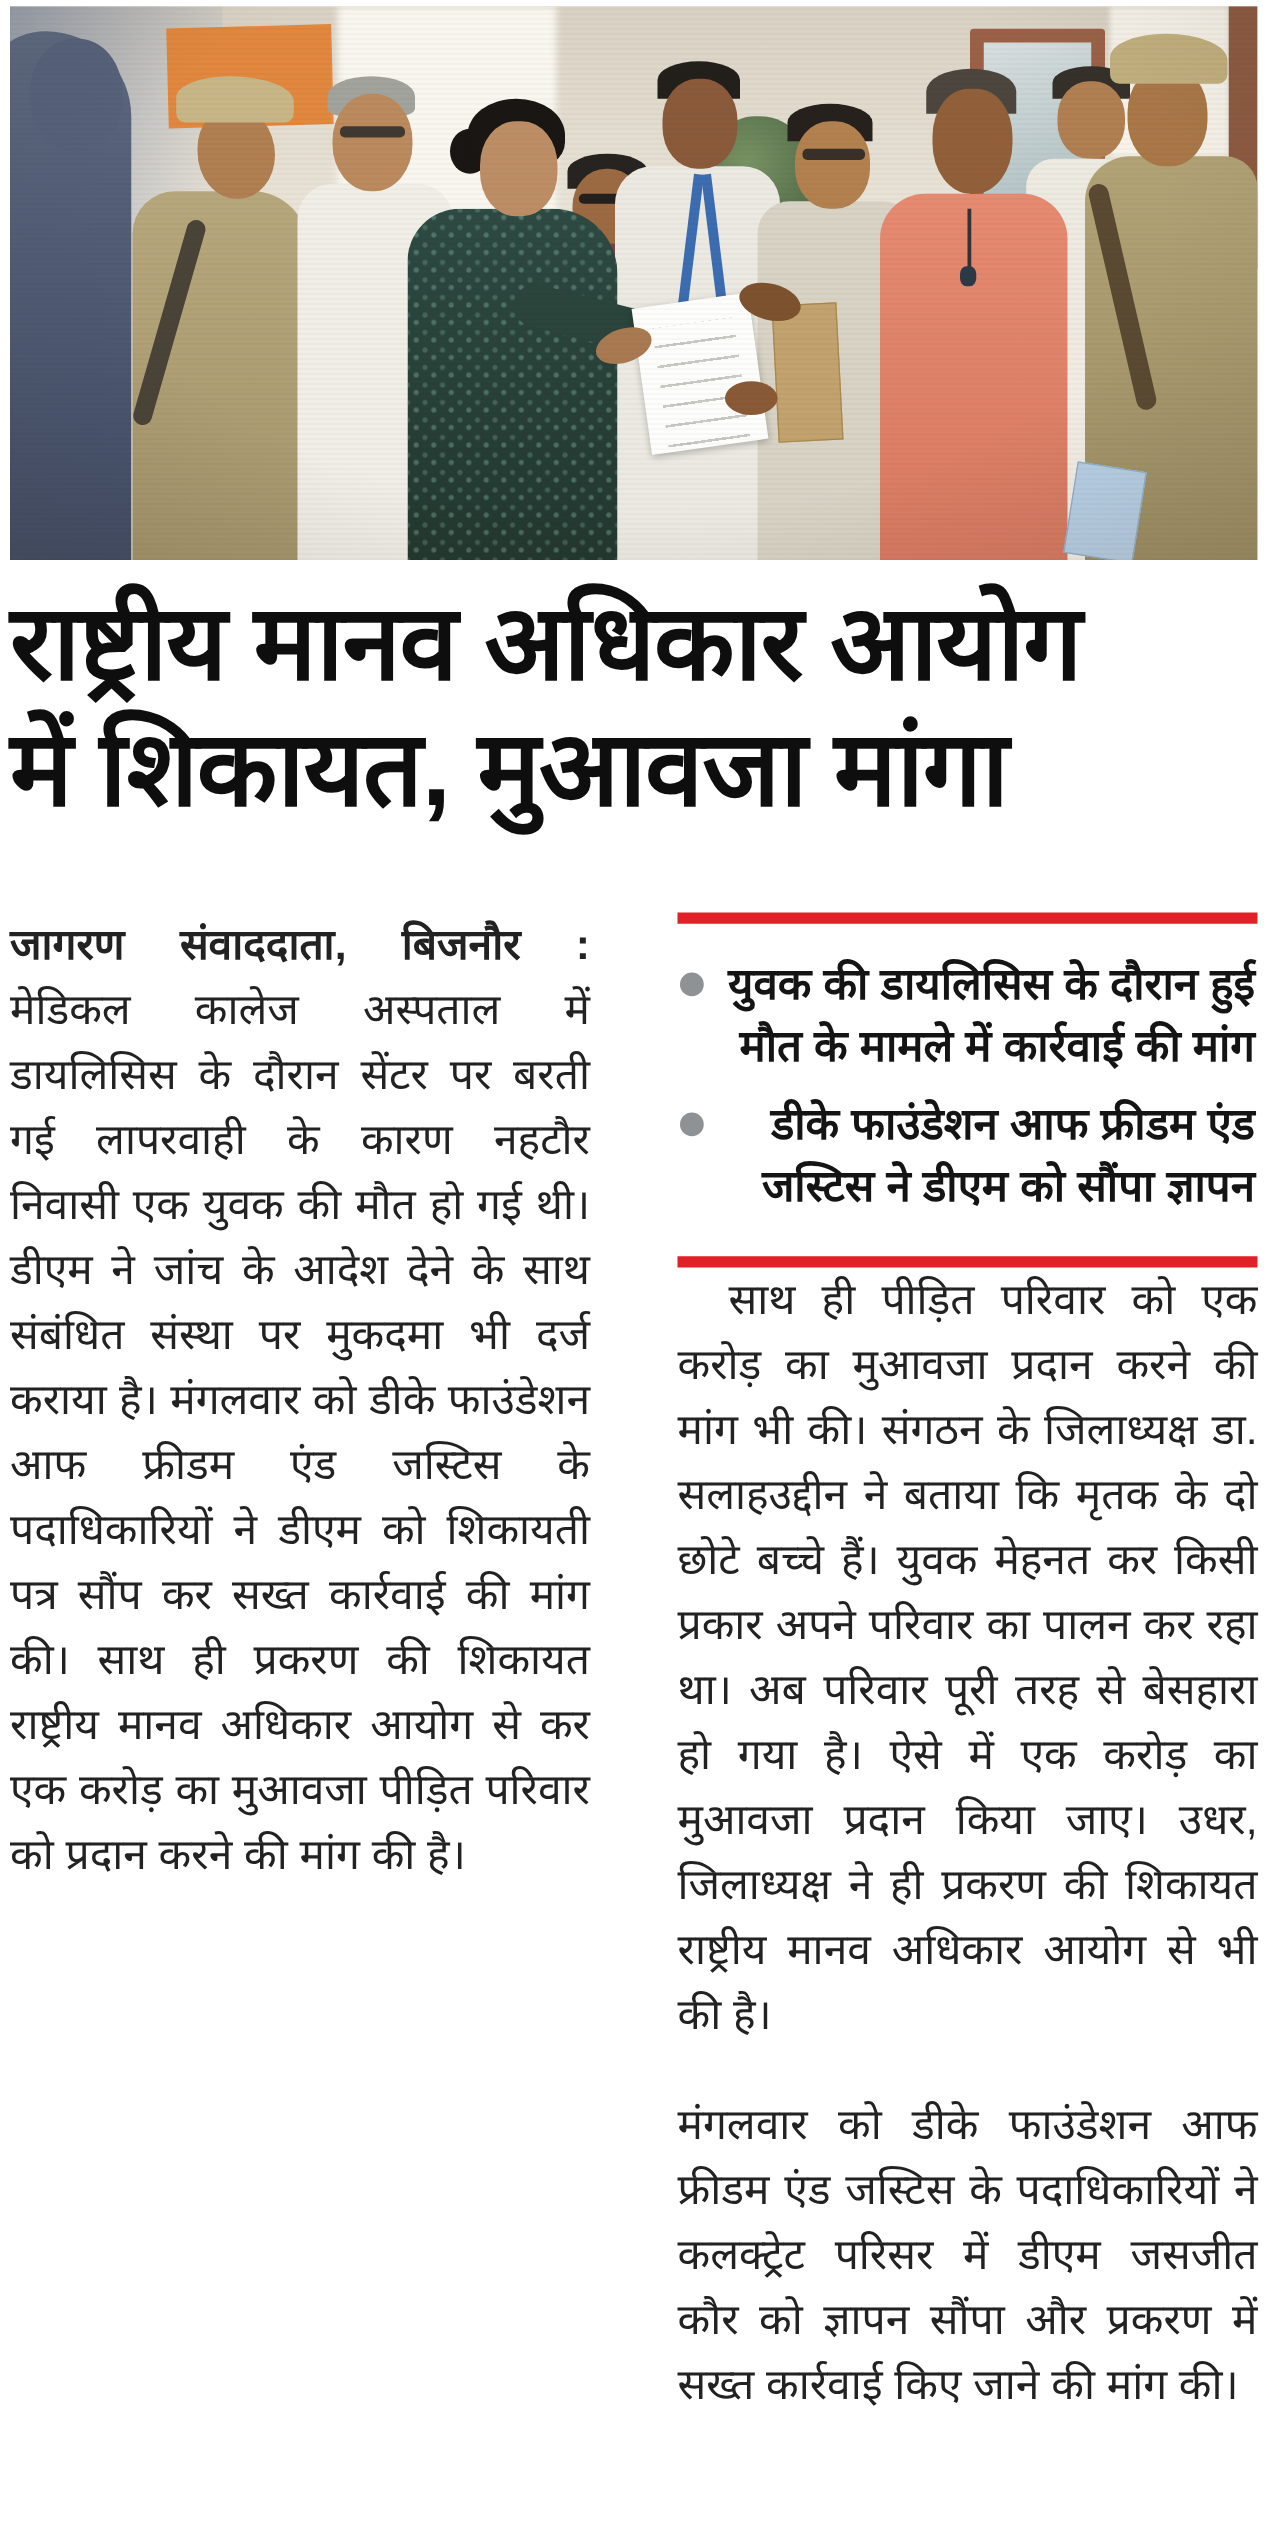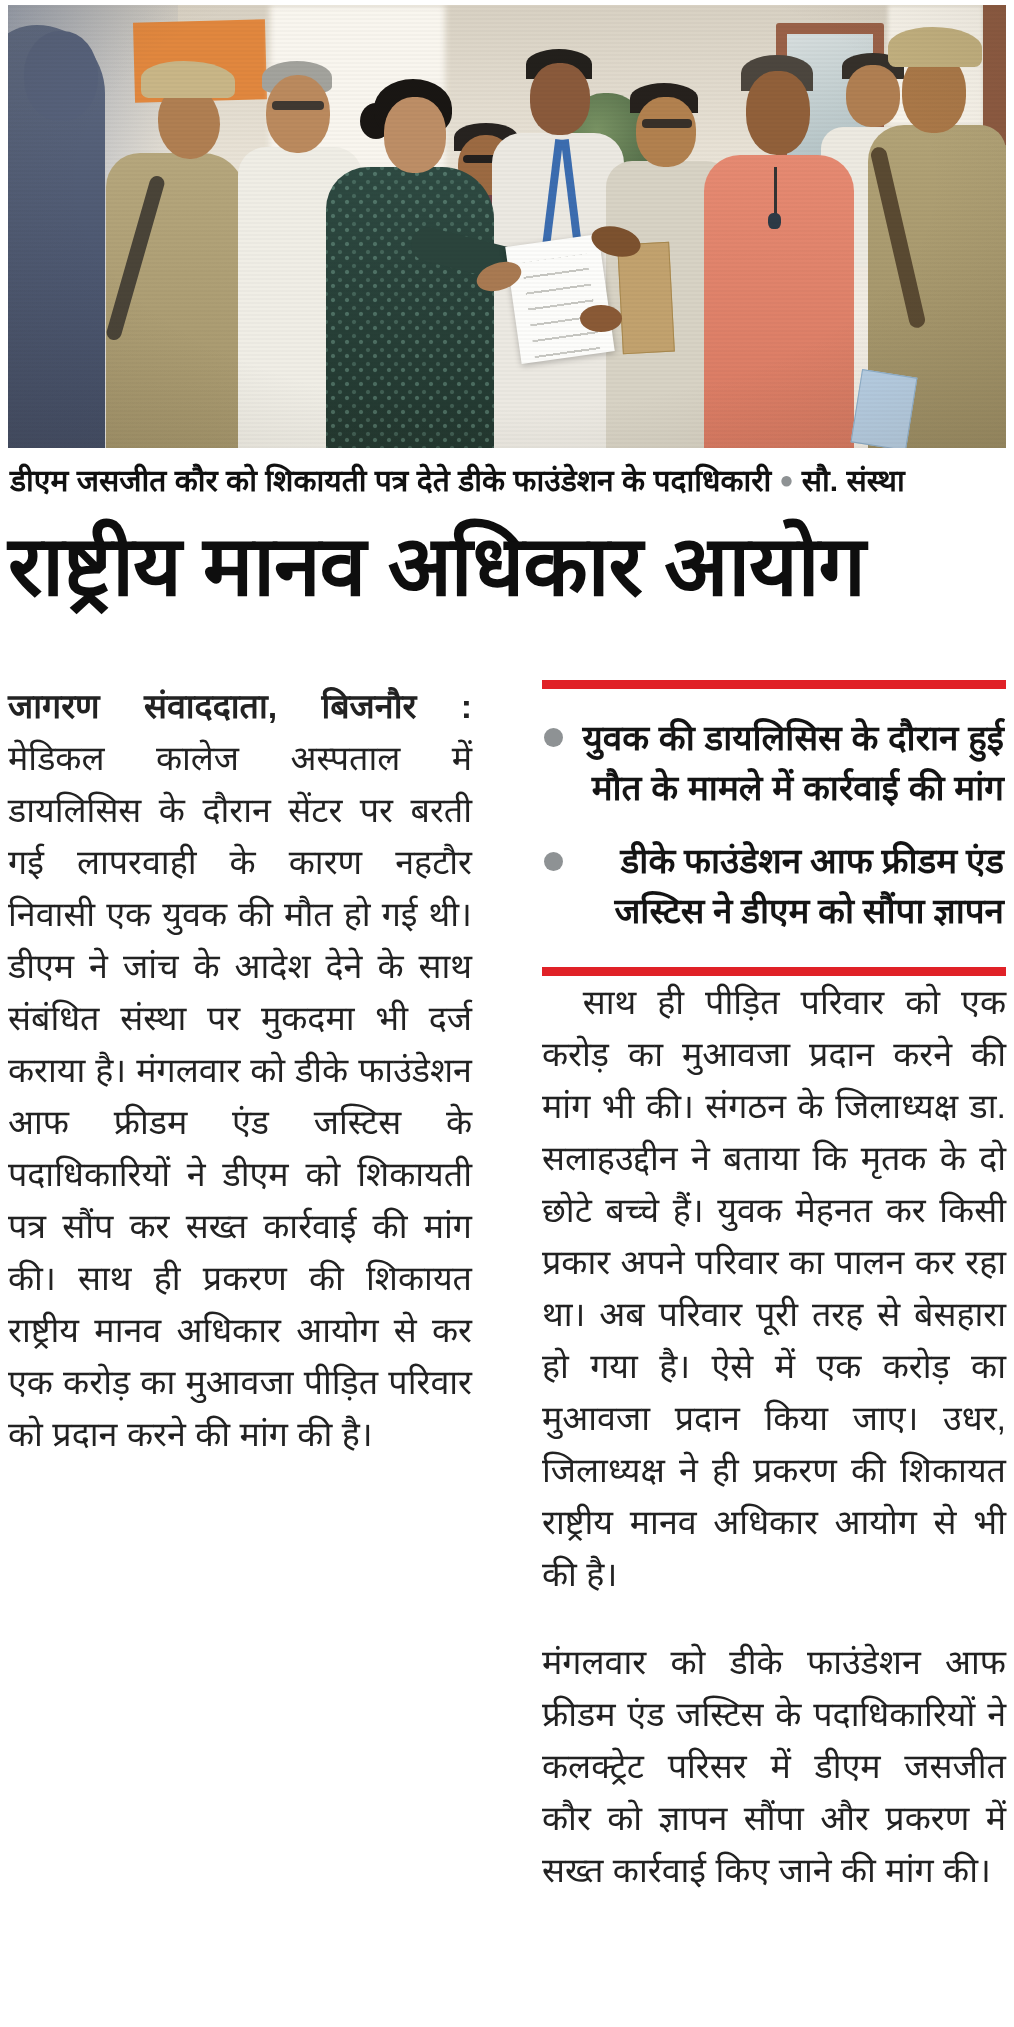--- a/index.html
+++ b/index.html
@@ -123,21 +123,21 @@
 
   
   .cols { display:flex; gap:70px; margin-top:64px; }
   .col  { width:476px; font-size:34px; line-height:52px; text-align:justify; color:#222; }
   .byline { font-weight:700; text-align:justify; text-align-last:justify; }
   .para { margin:0; }
   .para.indent { text-indent:1.2em; }
 
   .hibox { border-top:9px solid #e02127; border-bottom:9px solid #e02127; padding:24px 2px 30px; }
   .hitem { display:flex; gap:18px; font-weight:700; font-size:35px; line-height:50px; text-align:right; color:#141414; }
-  .hitem + .hitem { margin-top:24px;font-family:Liberation Serif, serif; }
+  .hitem + .hitem { margin-top:12px; }
   .hdot { flex:none; width:19px; height:19px; border-radius:50%; background:#8e9294; margin-top:15px; }
   .col .para.after-box { margin-top:36px; }
 </style>
 </head>
 <body>
 
 <div class="page">
 
   <div class="photo">
     <div class="ph-bluewash"></div>
@@ -203,26 +203,24 @@
 
     <div class="ph-env"></div>
     <div class="ph-paper"></div>
     <div class="ph-hand1"></div>
     <div class="ph-hand2"></div>
     <div class="ph-hand3"></div>
 
     <div class="ph-grain"></div>
   </div>
 
-  <div class="caption">
-    <span>डीएम जसजीत कौर को शिकायती पत्र देते डीके फाउंडेशन के पदाधिकारी</span><span class="sep">●</span><span>सौ. संस्था</span>
-  </div>
 
   <h1 class="headline">
     <span>राष्ट्रीय मानव अधिकार आयोग</span>
+    <span>में शिकायत, मुआवजा मांगा</span>
   </h1>
 
   <div class="cols">
 
     <div class="col">
       <span class="byline" style="display:block;">जागरण संवाददाता, बिजनौर :</span>
       <p class="para">मेडिकल कालेज अस्पताल में डायलिसिस के दौरान सेंटर पर बरती गई लापरवाही के कारण नहटौर निवासी एक युवक की मौत हो गई थी। डीएम ने जांच के आदेश देने के साथ संबंधित संस्था पर मुकदमा भी दर्ज कराया है। मंगलवार को डीके फाउंडेशन आफ फ्रीडम एंड जस्टिस के पदाधिकारियों ने डीएम को शिकायती पत्र सौंप कर सख्त कार्रवाई की मांग की। साथ ही प्रकरण की शिकायत राष्ट्रीय मानव अधिकार आयोग से कर एक करोड़ का मुआवजा पीड़ित परिवार को प्रदान करने की मांग की है।</p>
     </div>
 
     <div class="col">

